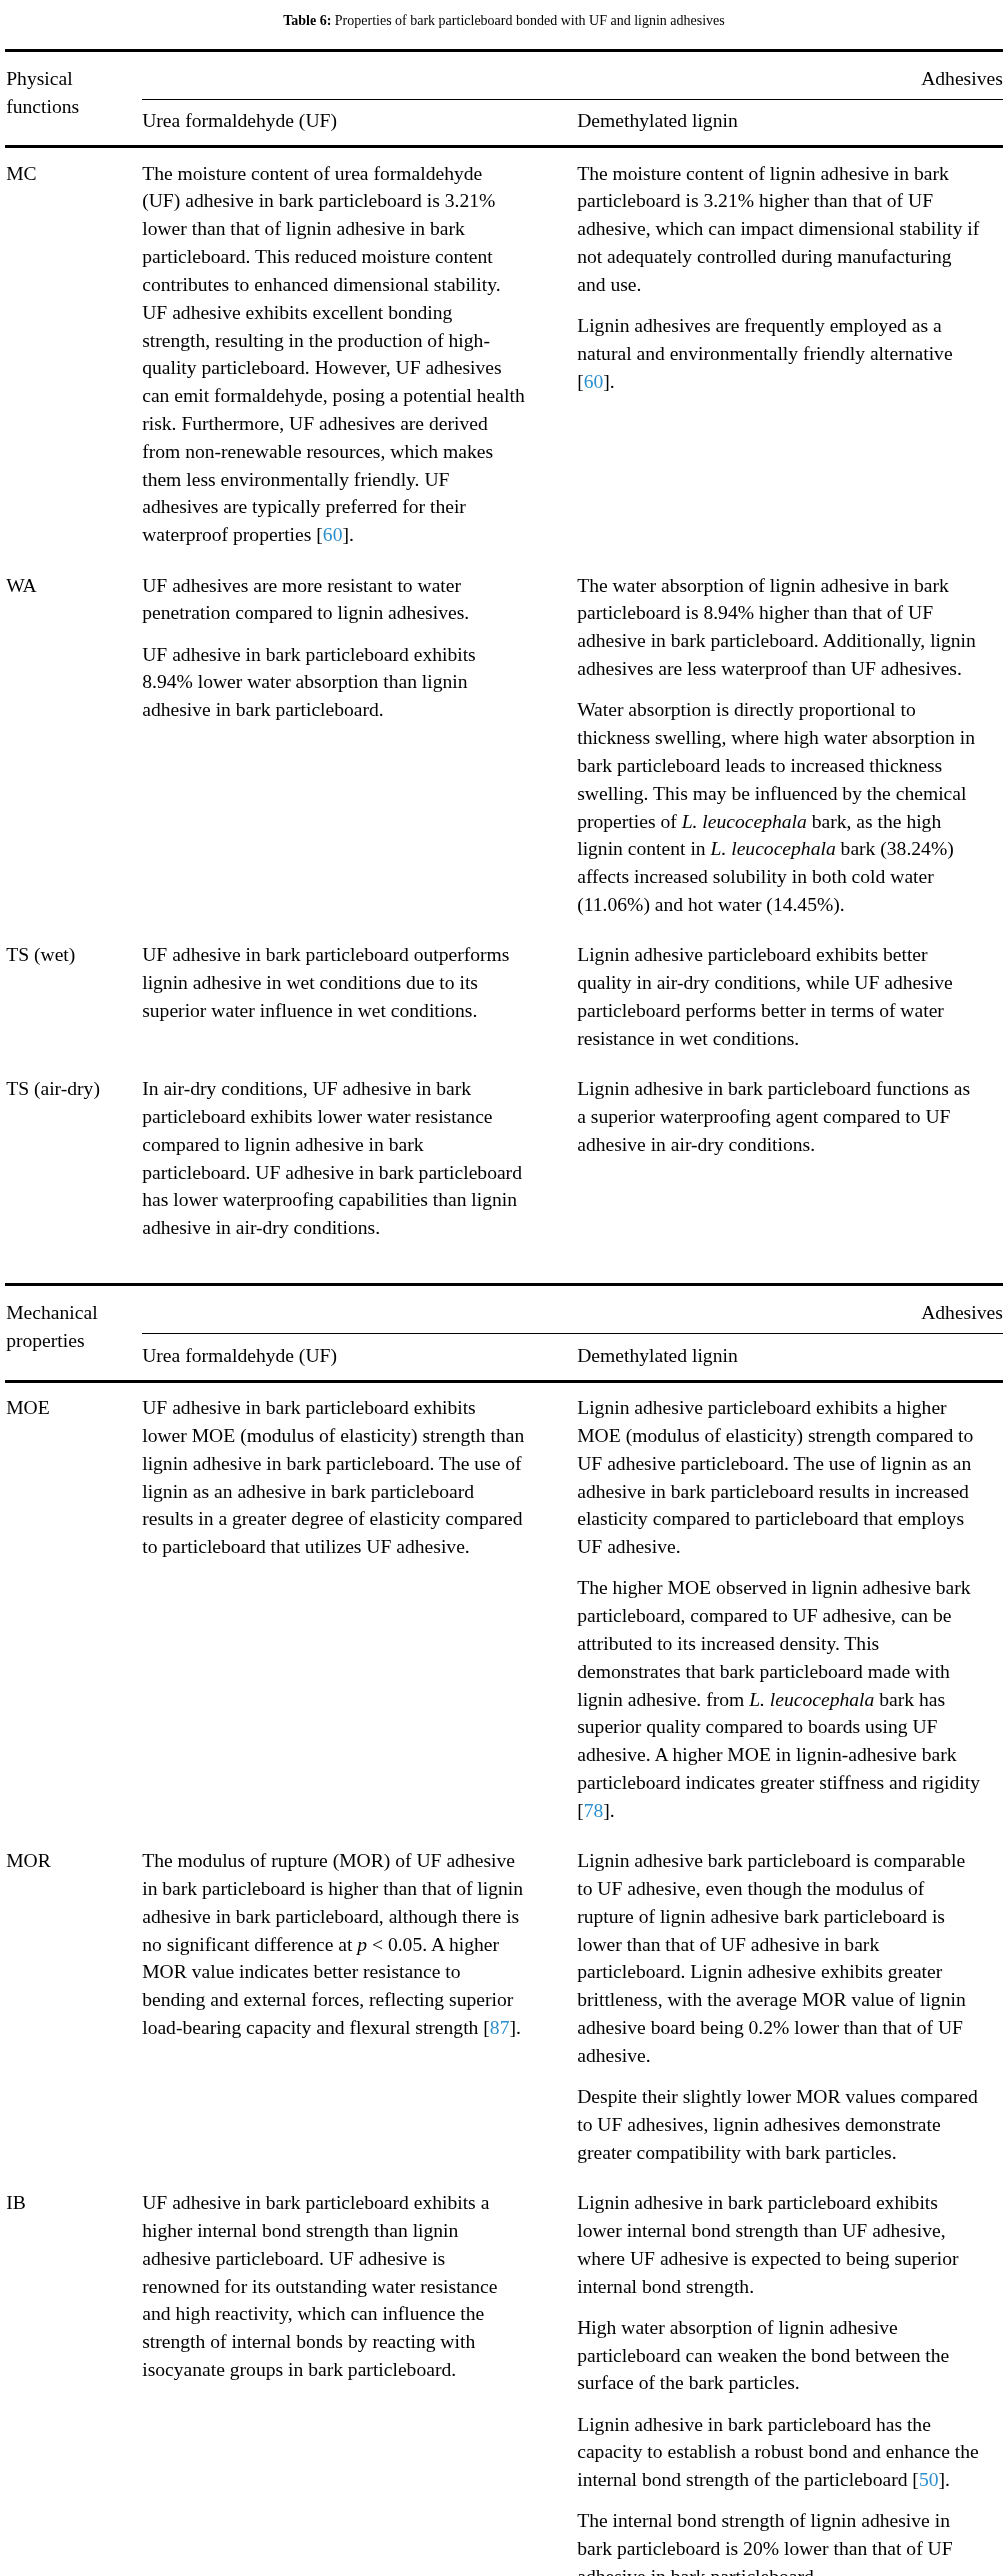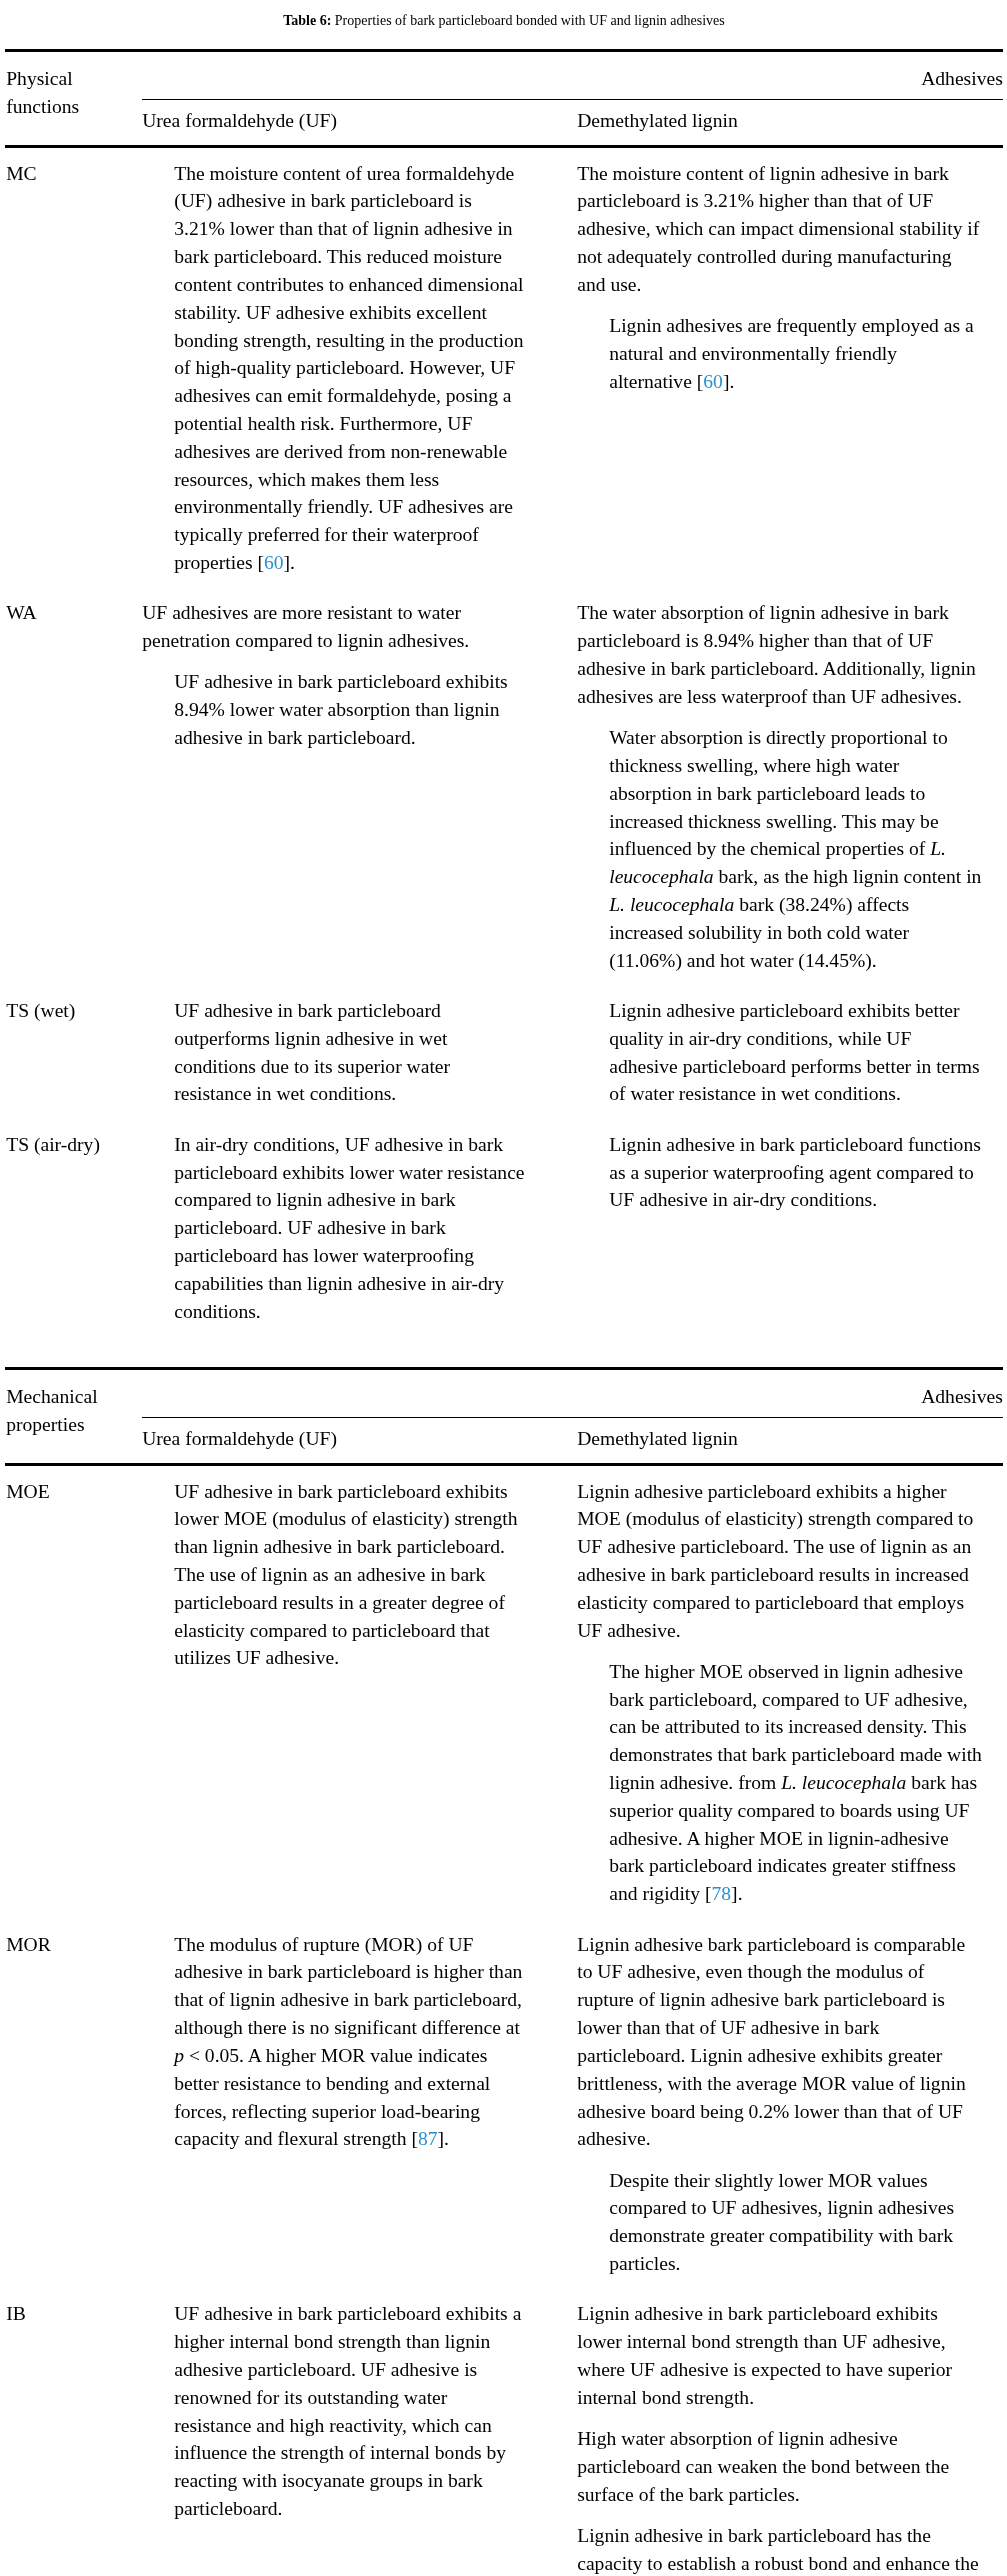--- a/index.html
+++ b/index.html
@@ -43,21 +43,21 @@
     padding: 13.4px 0 6.2px 0;
     border-bottom: 1.5px solid #000;
     margin-top: 32px;
   }
   th.col-head { padding: 7.2px 0 10.3px 0; }
   tbody th.row-label { padding: 11.3px 5.2px 11.3px 1px; }
   tbody td { padding: 11.3px 0 11.3px 0; }
   tbody td.uf-cell { padding-right: 52px; }
   tbody td.lignin-cell { padding-right: 20.6px; }
   tbody td p { margin: 0 0 13.4px 0; }
-  tbody td p:last-child { margin-bottom: 0; margin-left: 32px; }
+  tbody td p:last-child { margin-bottom: 0; }
   table.section-1 tbody tr:last-child th,
   table.section-1 tbody tr:last-child td { padding-bottom: 41px; }
   table.section-2 tbody tr:last-child th,
   table.section-2 tbody tr:last-child td { padding-bottom: 24px; }
   .cite {
     color: var(--cite);
     text-decoration: none;
     cursor: pointer;
   }
   i { font-style: italic; }
@@ -105,21 +105,21 @@
             <p>UF adhesive in bark particleboard exhibits 8.94% lower water absorption than lignin adhesive in bark particleboard.</p>
           </td>
           <td class="lignin-cell">
             <p>The water absorption of lignin adhesive in bark particleboard is 8.94% higher than that of UF adhesive in bark particleboard. Additionally, lignin adhesives are less waterproof than UF adhesives.</p>
             <p>Water absorption is directly proportional to thickness swelling, where high water absorption in bark particleboard leads to increased thickness swelling. This may be influenced by the chemical properties of <i>L. leucocephala</i> bark, as the high lignin content in <i>L. leucocephala</i> bark (38.24%) affects increased solubility in both cold water (11.06%) and hot water (14.45%).</p>
           </td>
         </tr>
         <tr>
           <th class="row-label">TS (wet)</th>
           <td class="uf-cell">
-            <p>UF adhesive in bark particleboard outperforms lignin adhesive in wet conditions due to its superior water resistance in wet conditions.</p>
+            <p>UF adhesive in bark particleboard outperforms lignin adhesive in wet conditions due to its superior water influence in wet conditions.</p>
           </td>
           <td class="lignin-cell">
             <p>Lignin adhesive particleboard exhibits better quality in air-dry conditions, while UF adhesive particleboard performs better in terms of water resistance in wet conditions.</p>
           </td>
         </tr>
         <tr>
           <th class="row-label">TS (air-dry)</th>
           <td class="uf-cell">
             <p>In air-dry conditions, UF adhesive in bark particleboard exhibits lower water resistance compared to lignin adhesive in bark particleboard. UF adhesive in bark particleboard has lower waterproofing capabilities than lignin adhesive in air-dry conditions.</p>
           </td>
@@ -166,21 +166,21 @@
             <p>Lignin adhesive bark particleboard is comparable to UF adhesive, even though the modulus of rupture of lignin adhesive bark particleboard is lower than that of UF adhesive in bark particleboard. Lignin adhesive exhibits greater brittleness, with the average MOR value of lignin adhesive board being 0.2% lower than that of UF adhesive.</p>
             <p>Despite their slightly lower MOR values compared to UF adhesives, lignin adhesives demonstrate greater compatibility with bark particles.</p>
           </td>
         </tr>
         <tr>
           <th class="row-label">IB</th>
           <td class="uf-cell">
             <p>UF adhesive in bark particleboard exhibits a higher internal bond strength than lignin adhesive particleboard. UF adhesive is renowned for its outstanding water resistance and high reactivity, which can influence the strength of internal bonds by reacting with isocyanate groups in bark particleboard.</p>
           </td>
           <td class="lignin-cell">
-            <p>Lignin adhesive in bark particleboard exhibits lower internal bond strength than UF adhesive, where UF adhesive is expected to have superior internal bond strength.</p>
+            <p>Lignin adhesive in bark particleboard exhibits lower internal bond strength than UF adhesive, where UF adhesive is expected to being superior internal bond strength.</p>
             <p>High water absorption of lignin adhesive particleboard can weaken the bond between the surface of the bark particles.</p>
             <p>Lignin adhesive in bark particleboard has the capacity to establish a robust bond and enhance the internal bond strength of the particleboard <span>[</span><a class="cite">50</a><span>]</span>.</p>
             <p>The internal bond strength of lignin adhesive in bark particleboard is 20% lower than that of UF adhesive in bark particleboard.</p>
           </td>
         </tr>
       </tbody>
   </table>
 
 </div>
 

